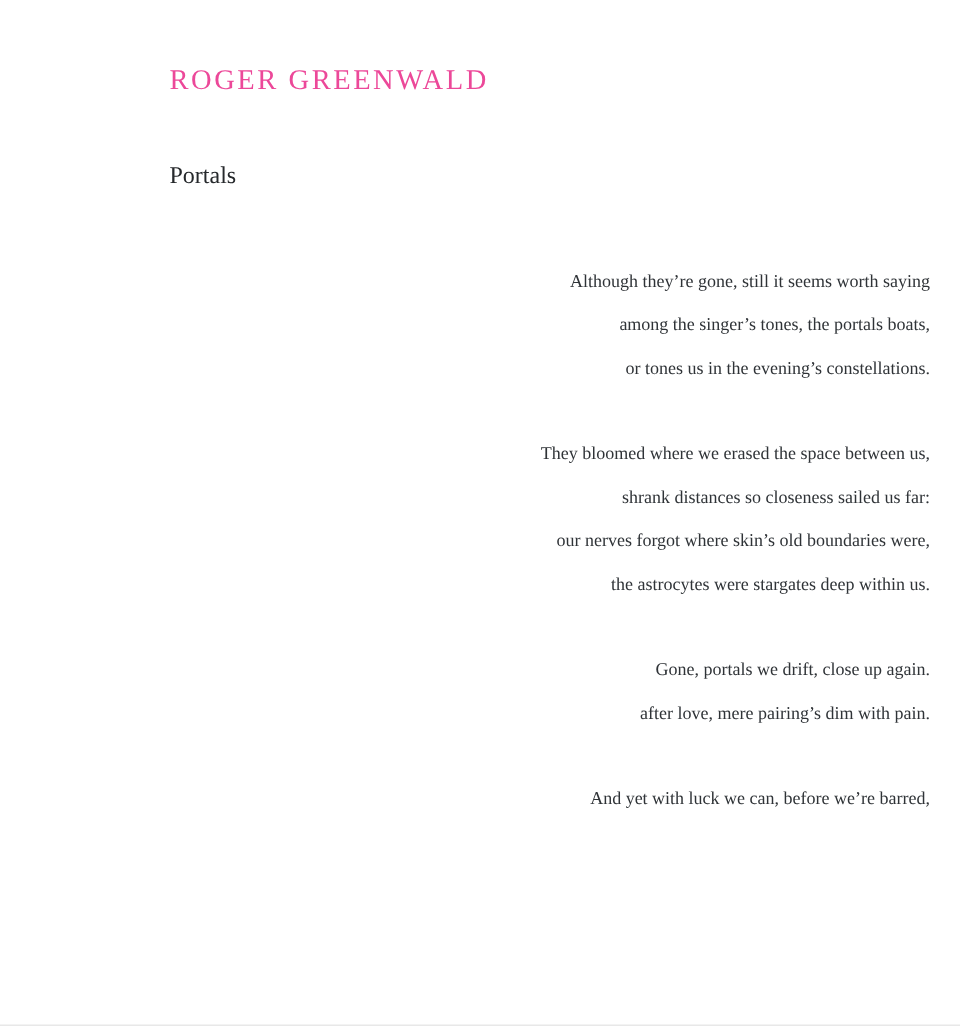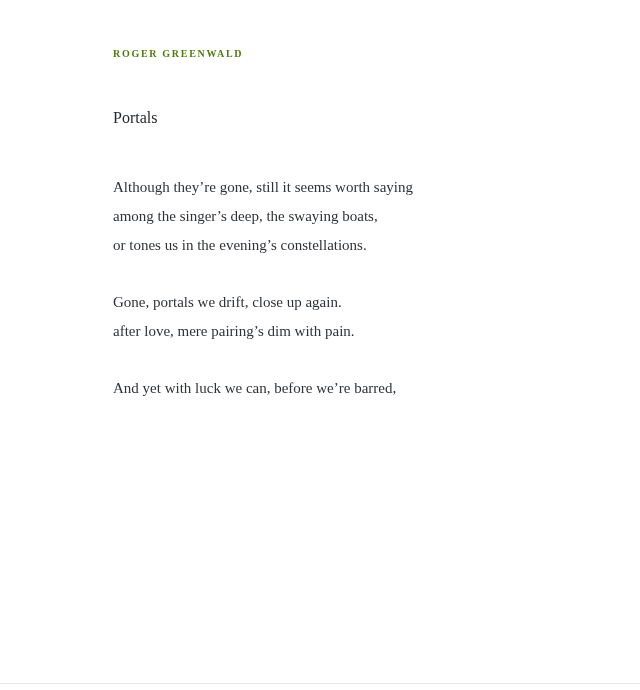--- a/index.html
+++ b/index.html
@@ -15,38 +15,39 @@
     font-family: "Liberation Serif", "DejaVu Serif", serif;
   }
   .page {
     position: absolute;
     top: 0;
     left: 113px;
     right: 20px;
     padding-top: 45px;
   }
   .author {
-    font-size: 10px;
+    font-size: 19px;
     letter-spacing: 1.7px;
     line-height: 18px;
-    color: #4d7c0f;
-    font-weight: 700;
+    color: #ec4899;
+    font-weight: 400;
   }
   .title {
     margin: 41px 0 0 0;
     font-size: 16px;
     line-height: 28px;
     font-weight: 400;
     color: #26292c;
   }
   .poem {
     margin-top: 41px;
-    font-size: 15px;
+    font-size: 12px;
     line-height: 29px;
     color: #2f3337;
+    text-align: right;
   }
   .stanza {
     margin: 0 0 28px 0;
   }
   .line {
     white-space: nowrap;
   }
   .bottom-rule {
     position: absolute;
     left: 0;
@@ -62,24 +63,30 @@
 <div class="page">
 
   <div class="author">ROGER GREENWALD</div>
 
   <h1 class="title">Portals</h1>
 
   <div class="poem">
 
     <div class="stanza">
       <div class="line">Although they’re gone, still it seems worth saying</div>
-      <div class="line">among the singer’s deep, the swaying boats,</div>
+      <div class="line">among the singer’s tones, the portals boats,</div>
       <div class="line">or tones us in the evening’s constellations.</div>
     </div>
 
+    <div class="stanza">
+      <div class="line">They bloomed where we erased the space between us,</div>
+      <div class="line">shrank distances so closeness sailed us far:</div>
+      <div class="line">our nerves forgot where skin’s old boundaries were,</div>
+      <div class="line">the astrocytes were stargates deep within us.</div>
+    </div>
 
     <div class="stanza">
       <div class="line">Gone, portals we drift, close up again.</div>
       <div class="line">after love, mere pairing’s dim with pain.</div>
     </div>
 
     <div class="stanza">
       <div class="line">And yet with luck we can, before we’re barred,</div>
     </div>
 

